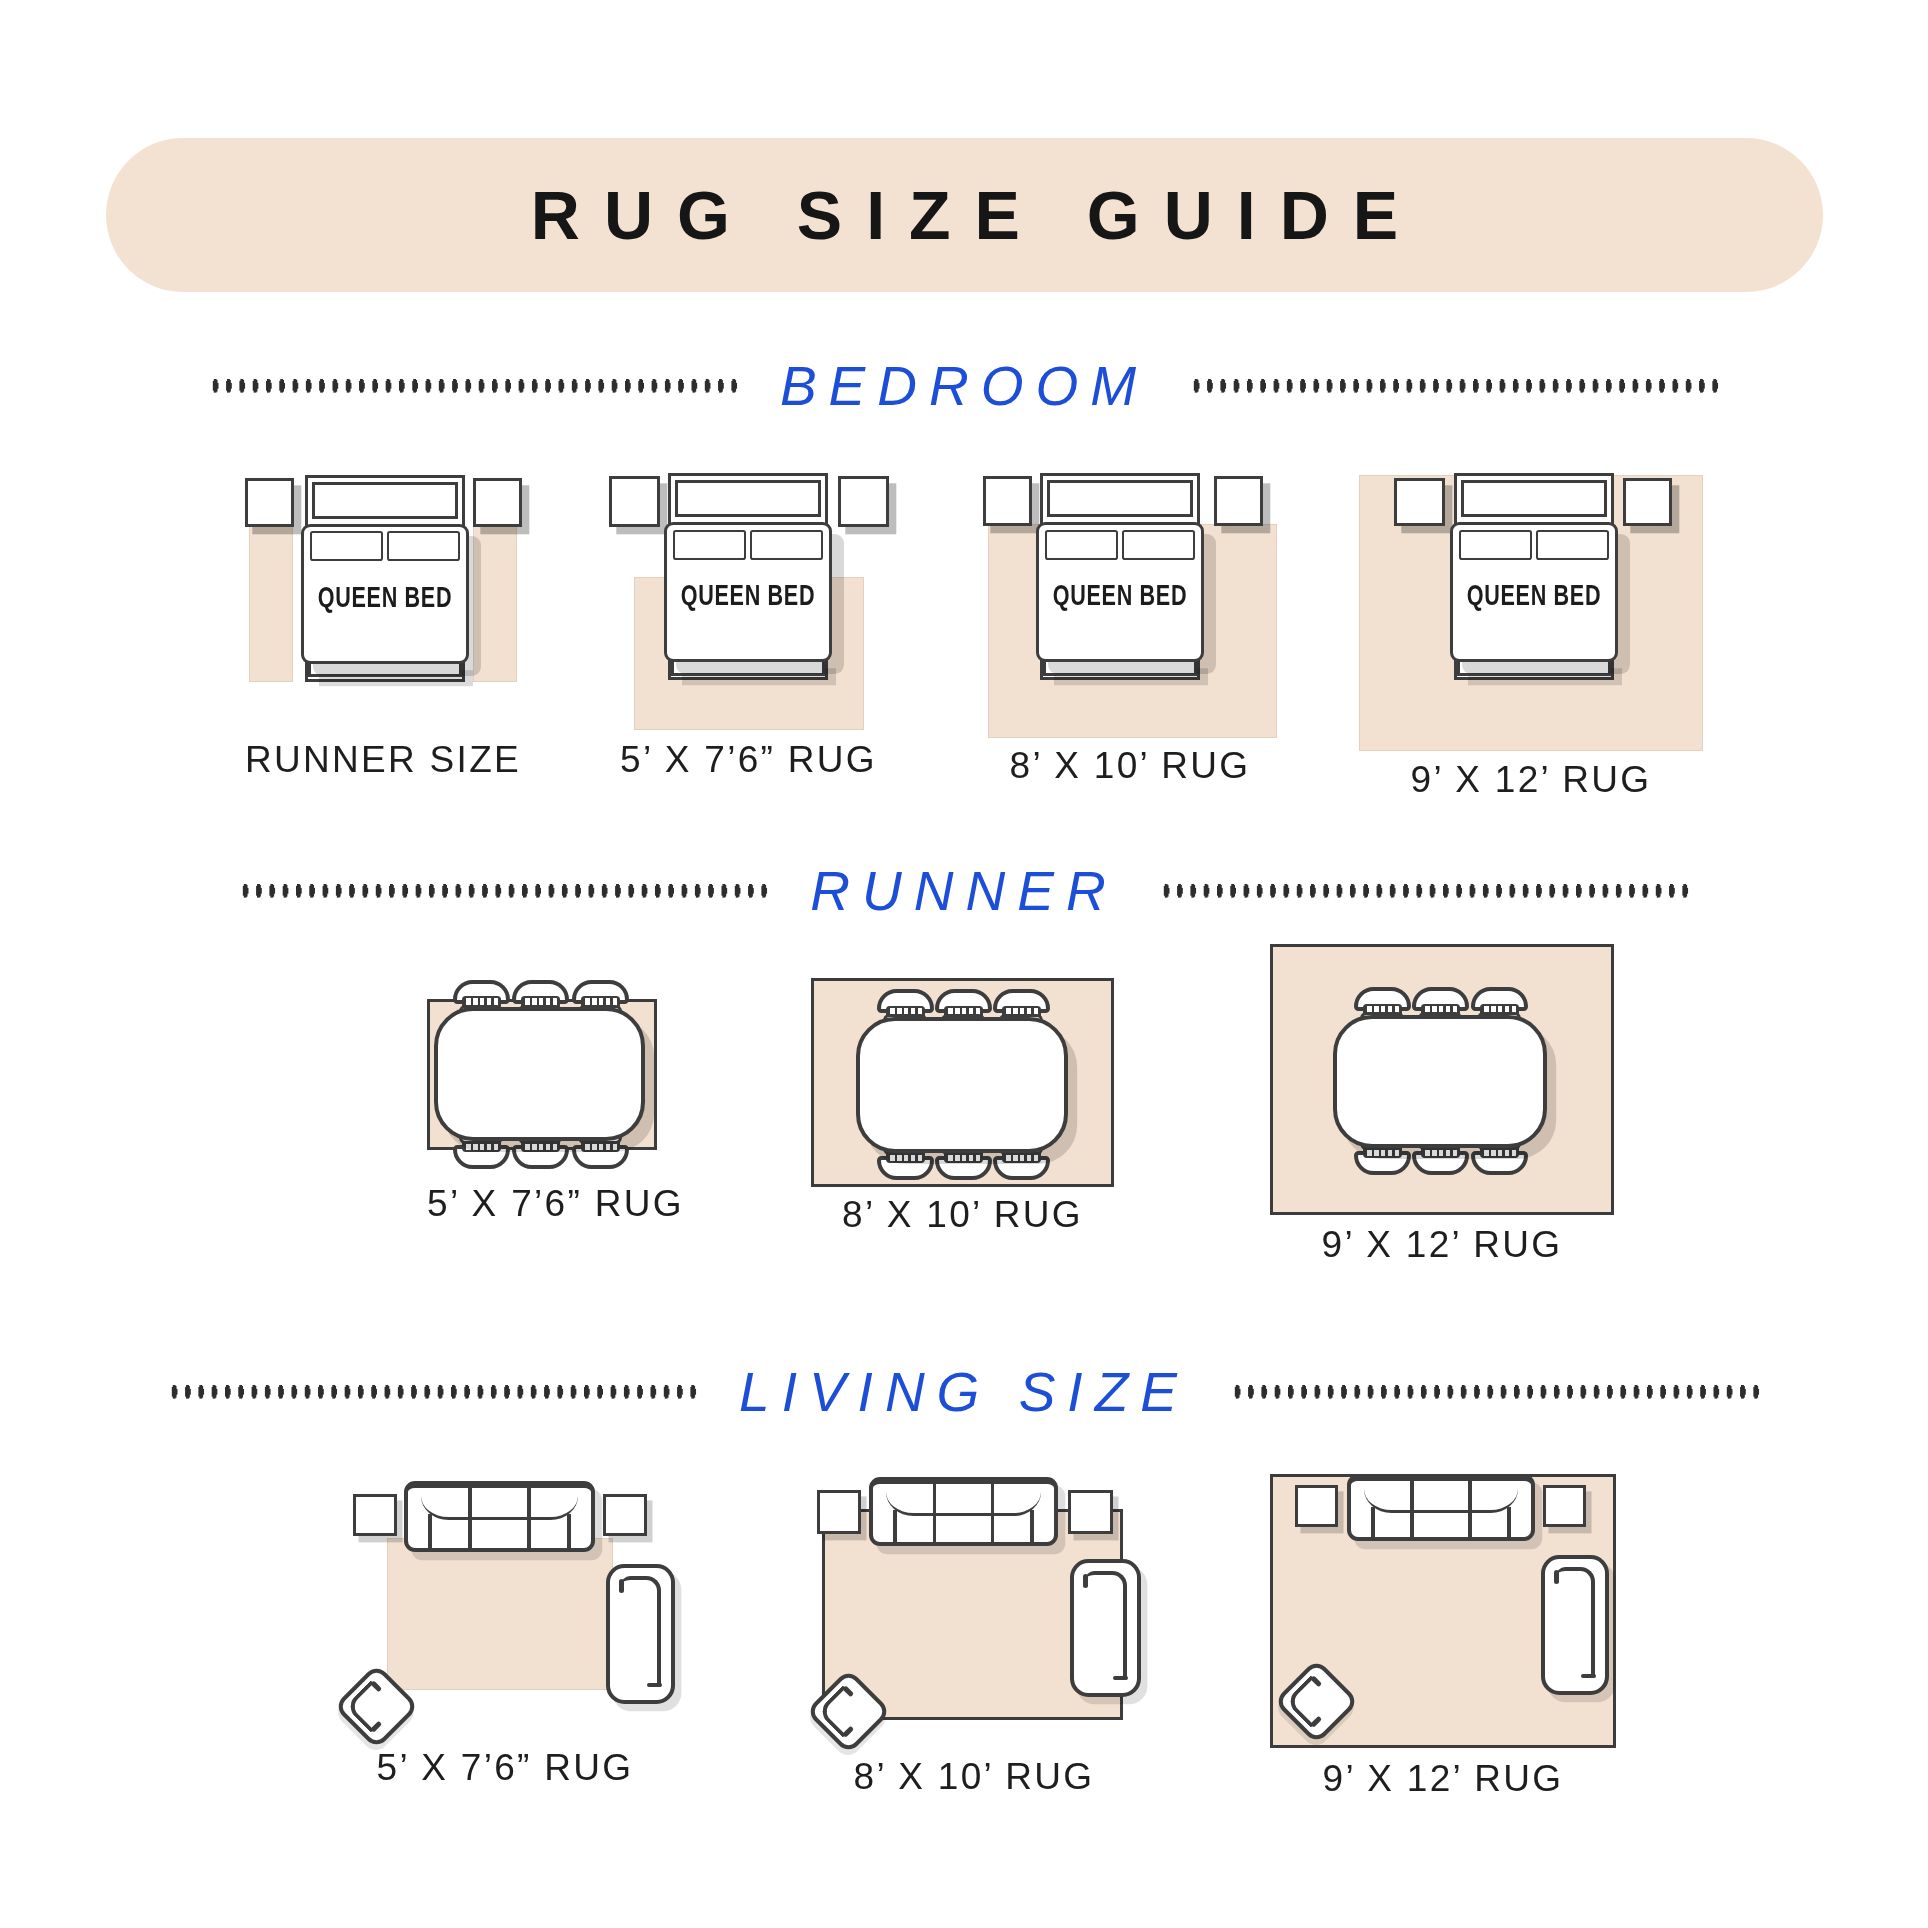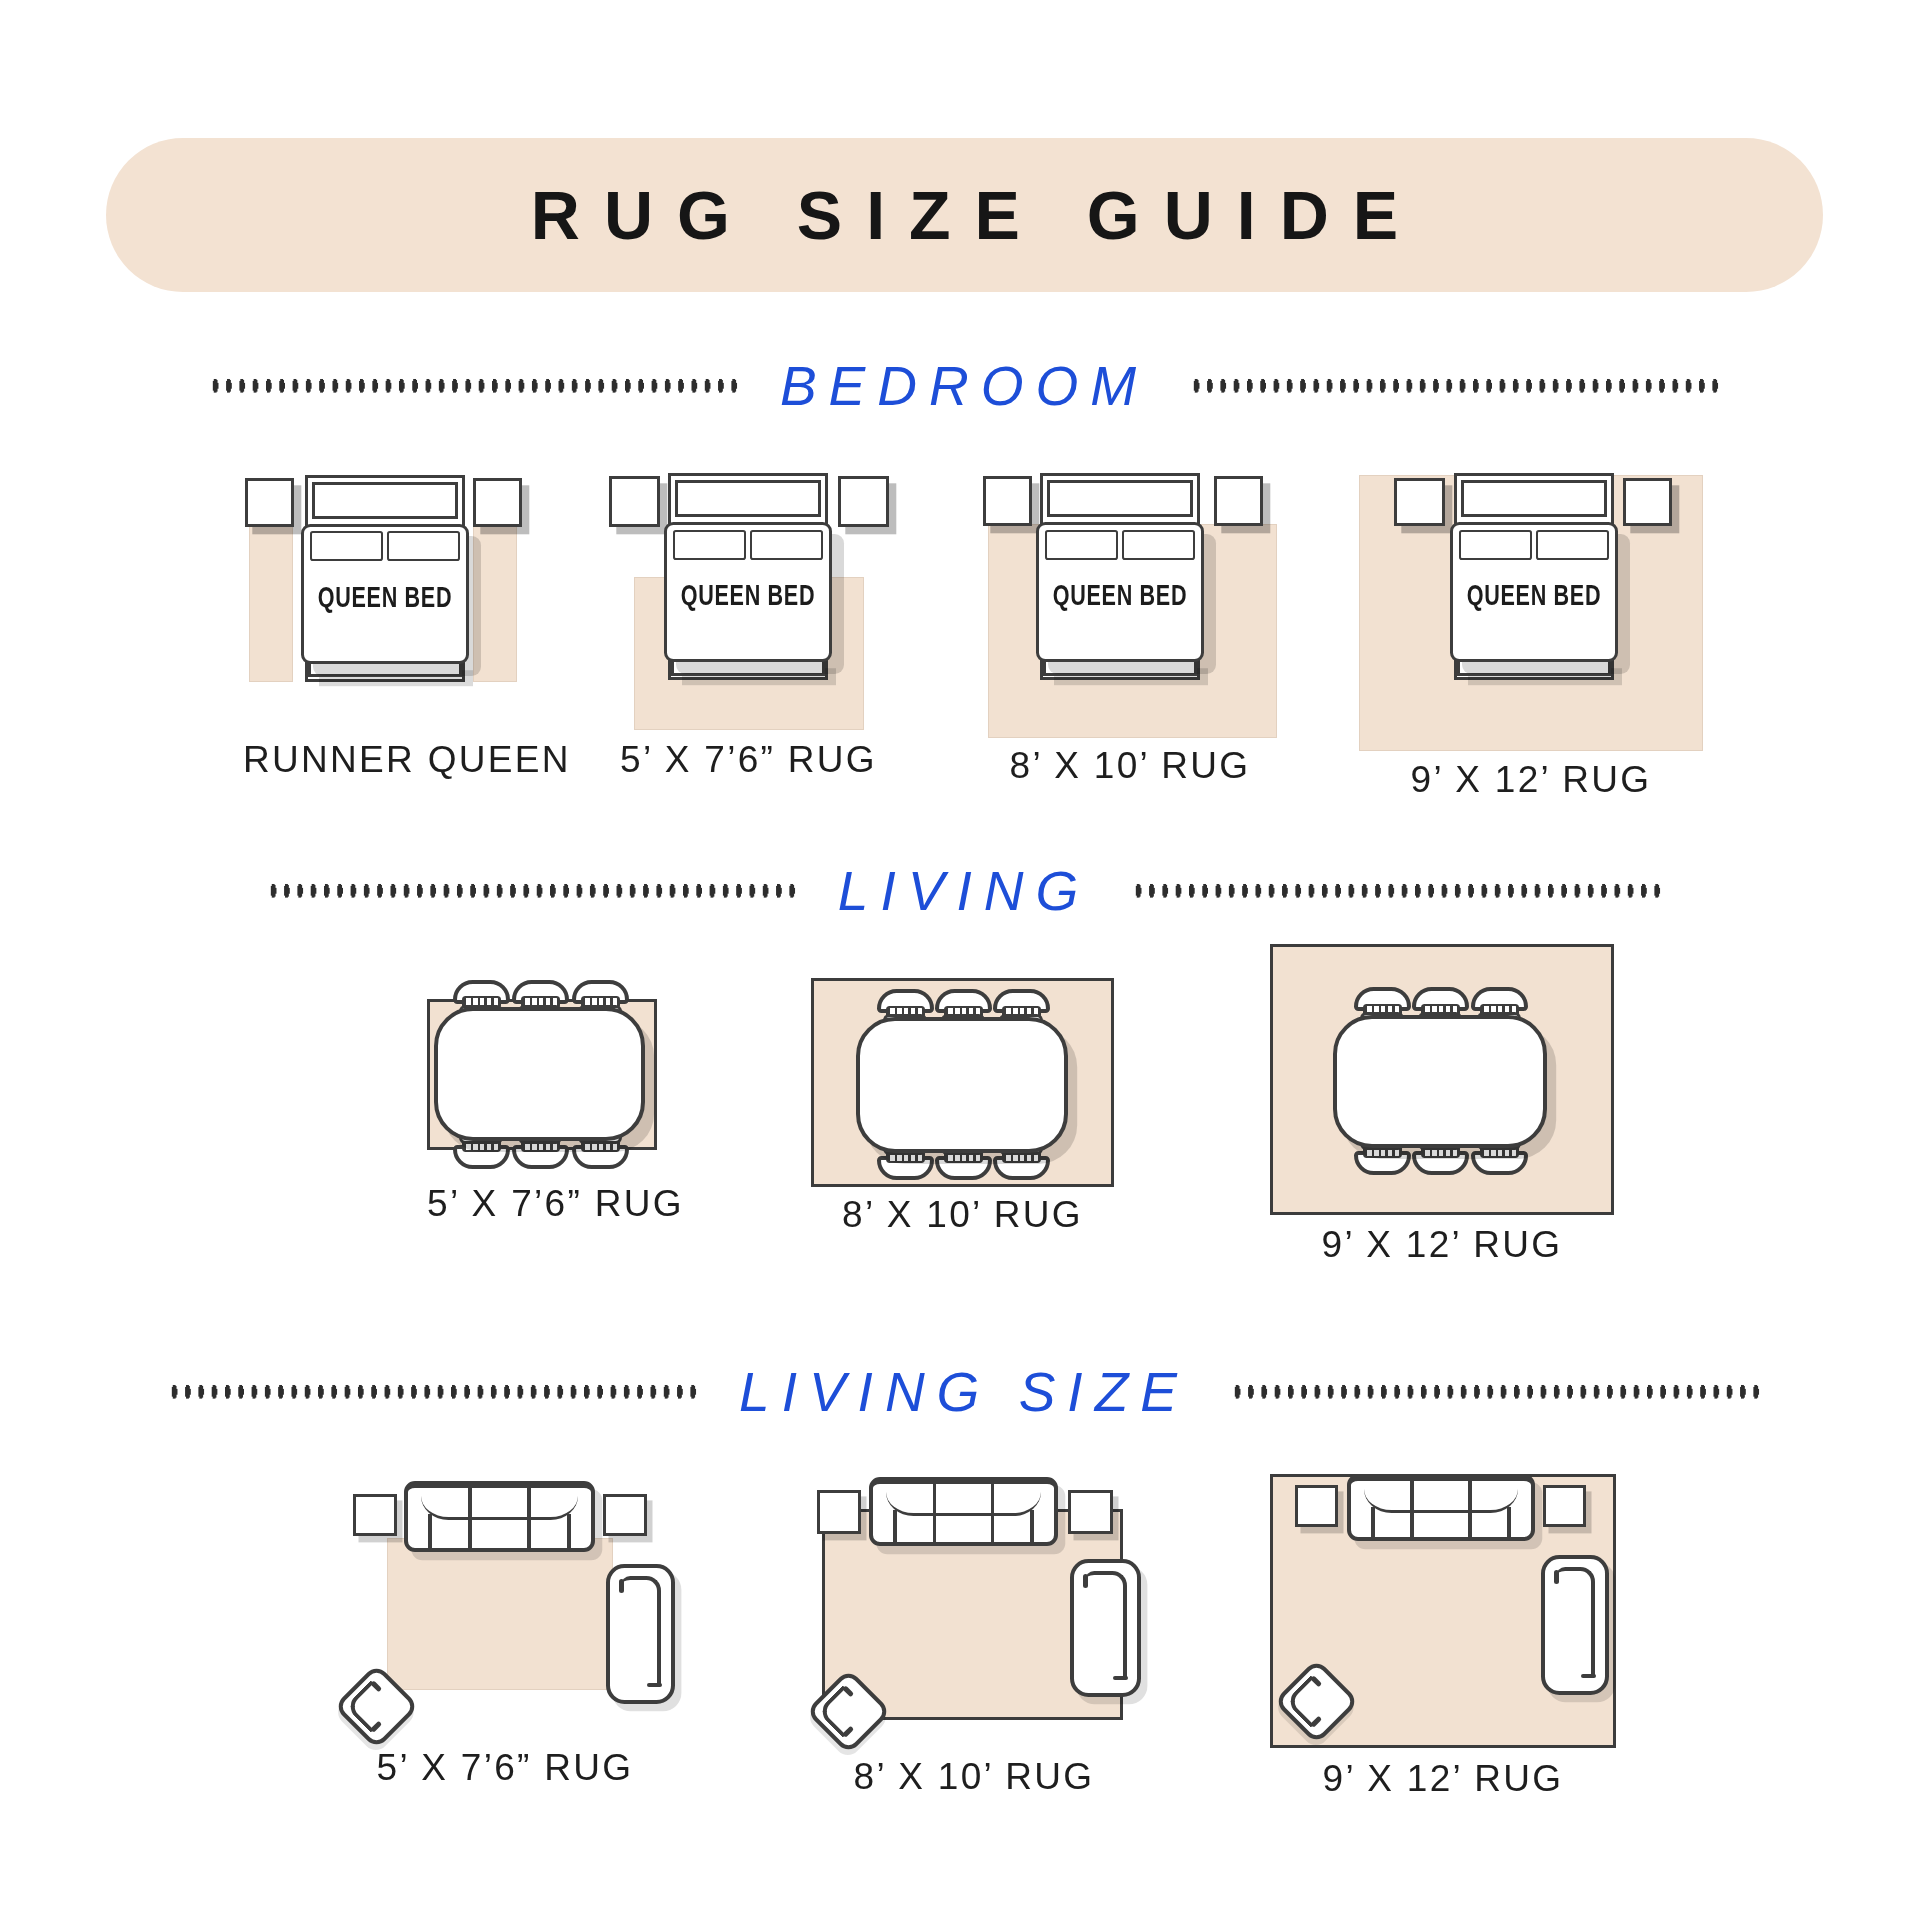--- a/index.html
+++ b/index.html
@@ -120,21 +120,21 @@
       <div class="bed-frame"></div>
       <div class="bed-head"></div>
       <div class="bed-foot"></div>
       <div class="bed-mattress">
         <div class="pillow p1"></div>
         <div class="pillow p2"></div>
         <div class="bed-label">QUEEN BED</div>
       </div>
     </div>
   </div>
-  <div class="caption" style="left:243px;top:740px;width:280px;">RUNNER QUEEN</div>
+  <div class="caption" style="left:243px;top:740px;width:280px;">RUNNER SIZE</div>
 
   <div class="diagram" style="left:609px;top:473px;width:279px;height:262px;">
     <div class="rug-soft" style="left:25px;top:104px;width:230px;height:153px;"></div>
     <div class="nstand" style="left:0px;top:2.8px;width:51px;height:51px;"></div>
     <div class="nstand" style="left:229px;top:2.8px;width:51px;height:51px;"></div>
     <div class="bed" style="left:55px;top:0px;">
       <div class="bed-frame"></div>
       <div class="bed-head"></div>
       <div class="bed-foot"></div>
       <div class="bed-mattress">
@@ -175,21 +175,21 @@
         <div class="pillow p1"></div>
         <div class="pillow p2"></div>
         <div class="bed-label">QUEEN BED</div>
       </div>
     </div>
   </div>
   <div class="caption" style="left:1359px;top:760px;width:344px;">9’ X 12’ RUG</div>
 
   <div class="section-head" style="top:861px;height:59px;">
     <div class="dots"></div>
-    <div class="section-title">LIVING</div>
+    <div class="section-title">RUNNER</div>
     <div class="dots"></div>
   </div>
 
   <div class="diagram" style="left:427px;top:978px;width:230px;height:195px;">
     <div class="rug-line" style="left:0px;top:21px;width:230px;height:151px;"></div>
     <div class="chair" style="left:25px;top:1.8px;">
         <div class="chair-back"></div>
         <div class="chair-slats"></div>
         <div class="chair-seat"></div>
       </div>

